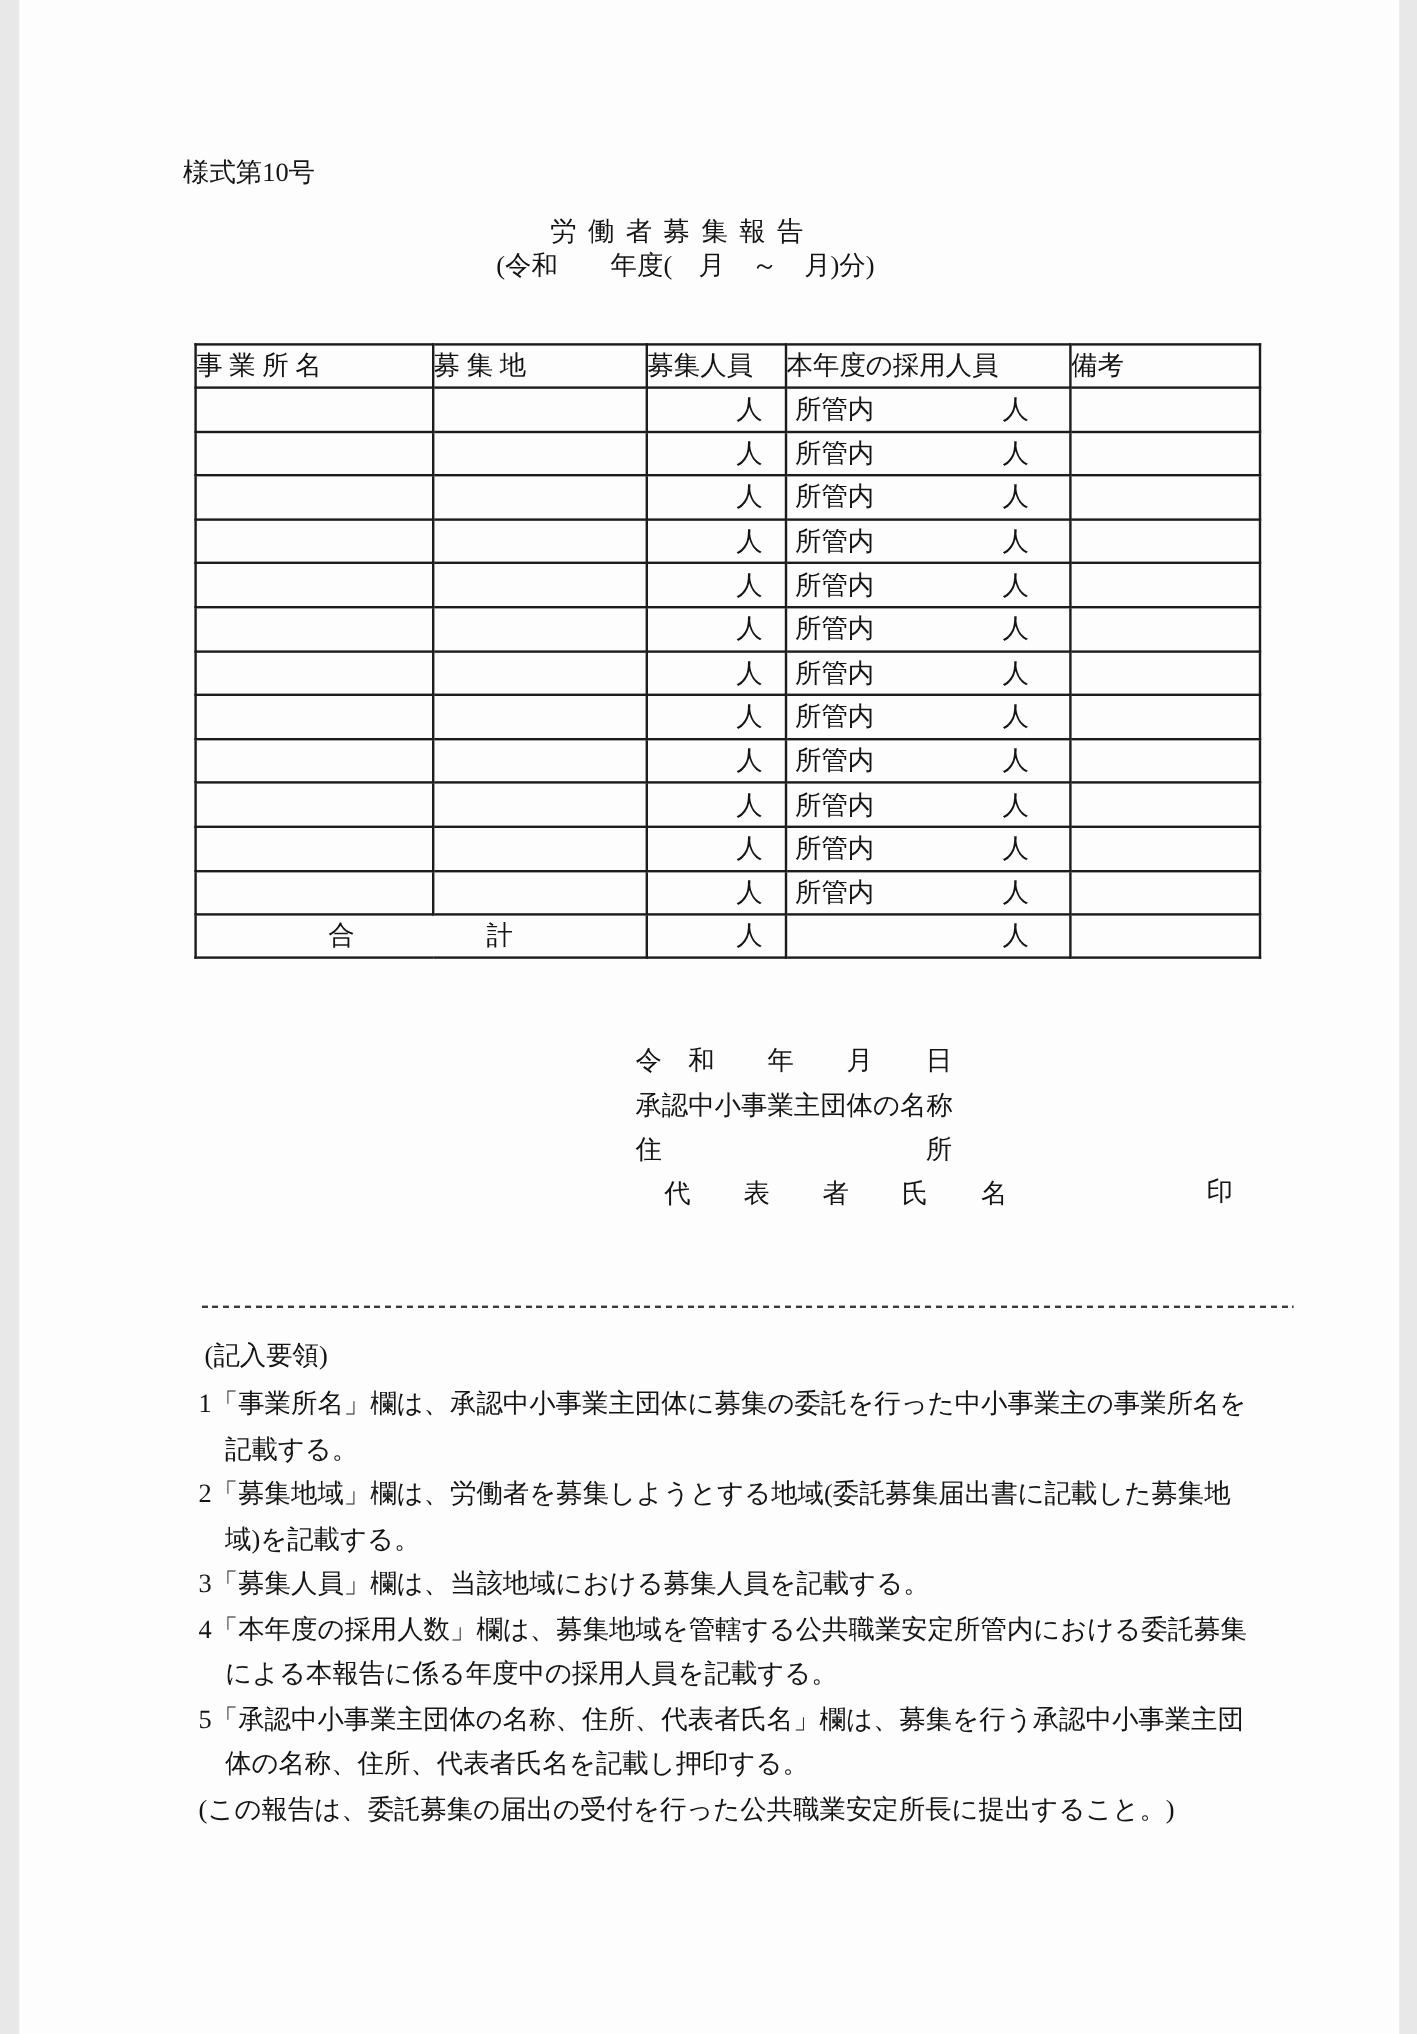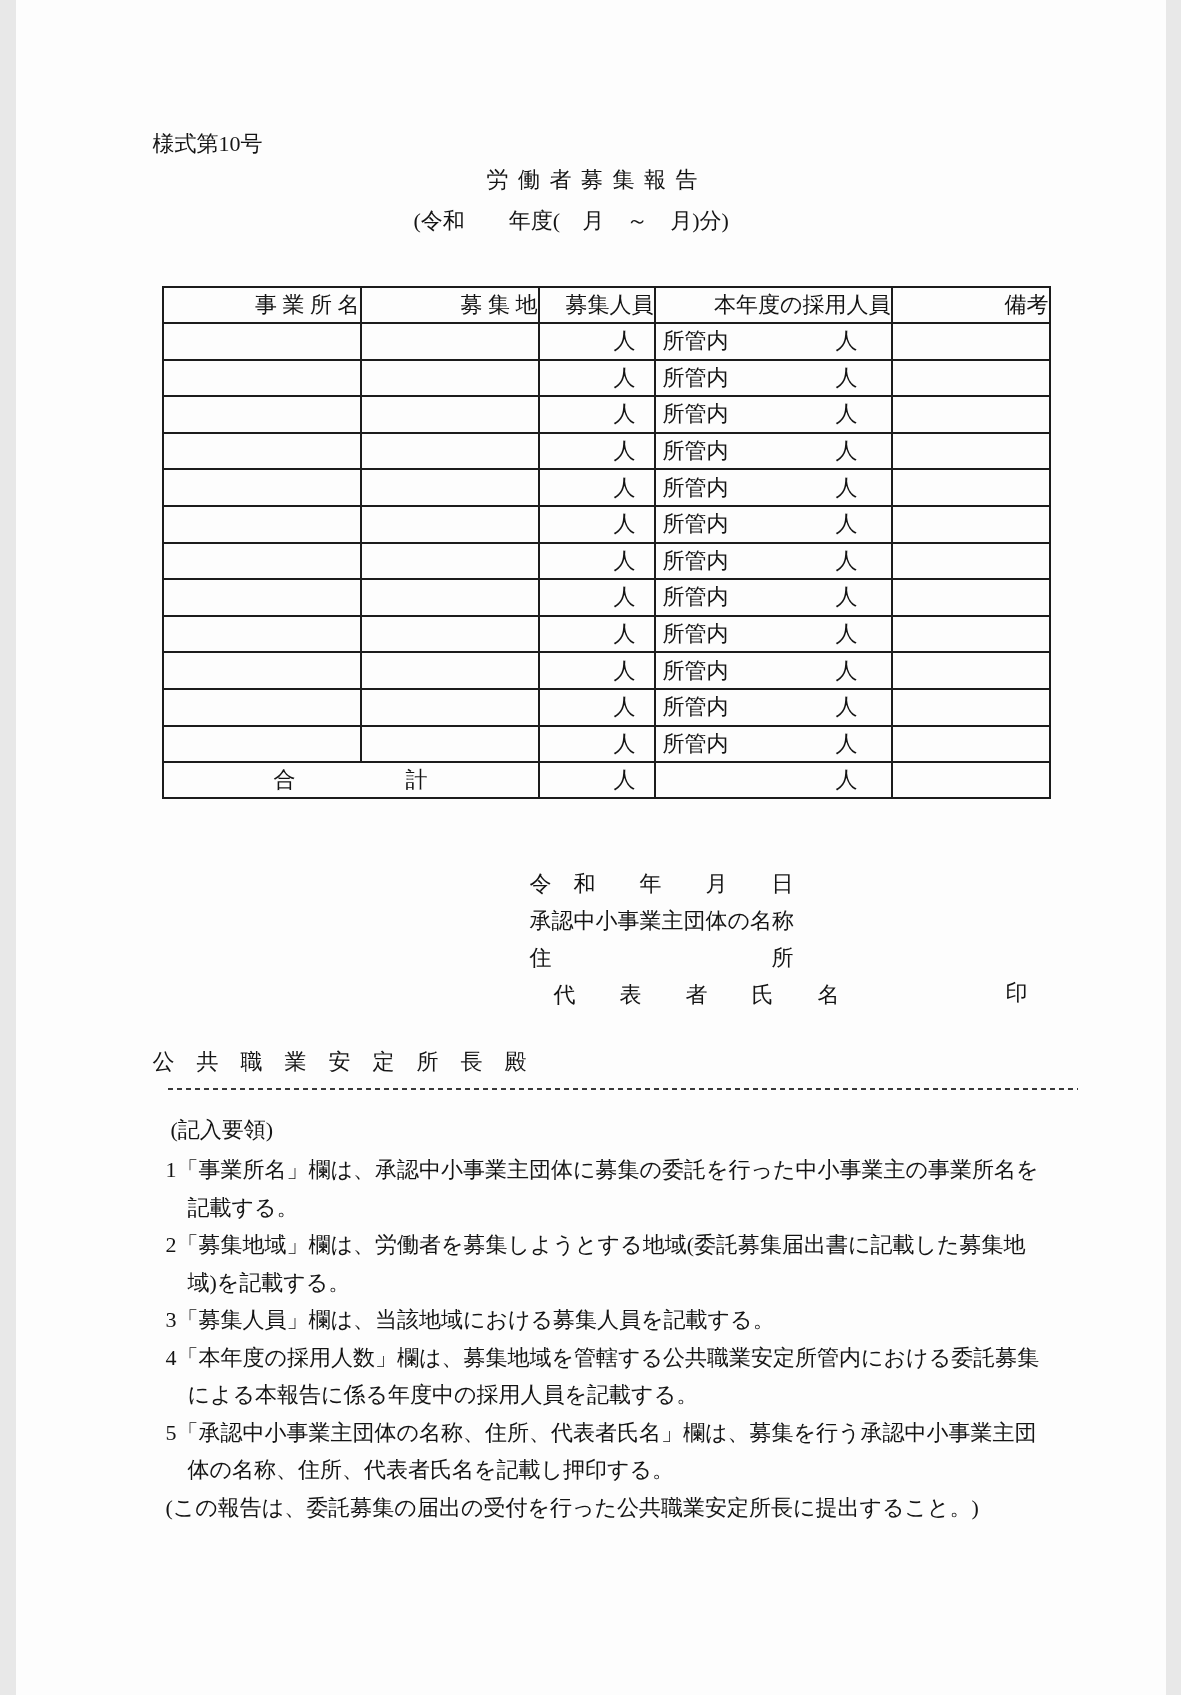--- a/index.html
+++ b/index.html
@@ -23,21 +23,21 @@
   }
   .form-table th, .form-table td {
     border:2px solid #1c1c1c;
     padding:0;
     font-weight:normal;
     font-size:22px;
     overflow:hidden;
     white-space:pre;
   }
   .form-table thead tr { height:36px; }
-  .form-table thead th { text-align:right; }
+  .form-table thead th { text-align:left; }
   .form-table tbody tr { height:36.6px; }
   .form-table tr.total-row { height:36px; }
   td.num { text-align:right; padding-right:18px; }
   td.hired { vertical-align:middle;text-align:center; }
   .between {
     display:flex; justify-content:space-between; align-items:center;
     padding:0 33px 0 7px;
   }
   td.total-label { text-align:center;margin-left:38px; }
   td.hired-total { text-align:right; padding-right:33px; }
@@ -52,21 +52,21 @@
   
   .notes .note-line { white-space:pre; line-height:37.5px; }
 </style>
 </head>
 <body>
 
 <div class="page">
 
   <div class="abs" style="left:137px; top:131px;">様式第10号</div>
 
-  <div class="abs" style="left:443px; top:167px; letter-spacing:2px;margin-left:28px;">労 働 者 募 集 報 告</div>
+  <div class="abs" style="left:443px; top:180px; letter-spacing:2px;">労 働 者 募 集 報 告</div>
 
   <div class="abs" style="left:398px; top:208px;">(令和　　年度(　月　～　月)分)</div>
 
   <table class="form-table">
     <colgroup>
       <col style="width:198px">
         <col style="width:178px">
         <col style="width:116px">
       <col style="width:237px">
         <col style="width:158px">
@@ -176,21 +176,20 @@
     </tfoot>
   </table>
 
 
   <div class="abs" style="left:514px; top:871px;">令　和　　年　　月　　日</div>
   <div class="abs" style="left:514px; top:908px;">承認中小事業主団体の名称</div>
   <div class="abs" style="left:514px; top:945px;">住　　　　　　　　　　所</div>
   <div class="abs" style="left:538px; top:982px;text-align:right;">代　　表　　者　　氏　　名</div>
   <div class="abs" style="left:990px; top:980px;">印</div>
 
-  <div class="abs" style="left:137px; top:1049px;">公　共　職　業　安　定　所　長　殿</div>
 
   <div class="dashed-line"></div>
 
   <div class="abs" style="left:155px; top:1117px;">(記入要領)</div>
 
   <div class="abs notes" style="left:150px; top:1151px;"><div class="note-line">1「事業所名」欄は、承認中小事業主団体に募集の委託を行った中小事業主の事業所名を</div><div class="note-line">　記載する。</div><div class="note-line">2「募集地域」欄は、労働者を募集しようとする地域(委託募集届出書に記載した募集地</div><div class="note-line">　域)を記載する。</div><div class="note-line">3「募集人員」欄は、当該地域における募集人員を記載する。</div><div class="note-line">4「本年度の採用人数」欄は、募集地域を管轄する公共職業安定所管内における委託募集</div><div class="note-line">　による本報告に係る年度中の採用人員を記載する。</div><div class="note-line">5「承認中小事業主団体の名称、住所、代表者氏名」欄は、募集を行う承認中小事業主団</div><div class="note-line">　体の名称、住所、代表者氏名を記載し押印する。</div><div class="note-line">(この報告は、委託募集の届出の受付を行った公共職業安定所長に提出すること。)</div></div>
 
 </div>
 
 </body></html>

